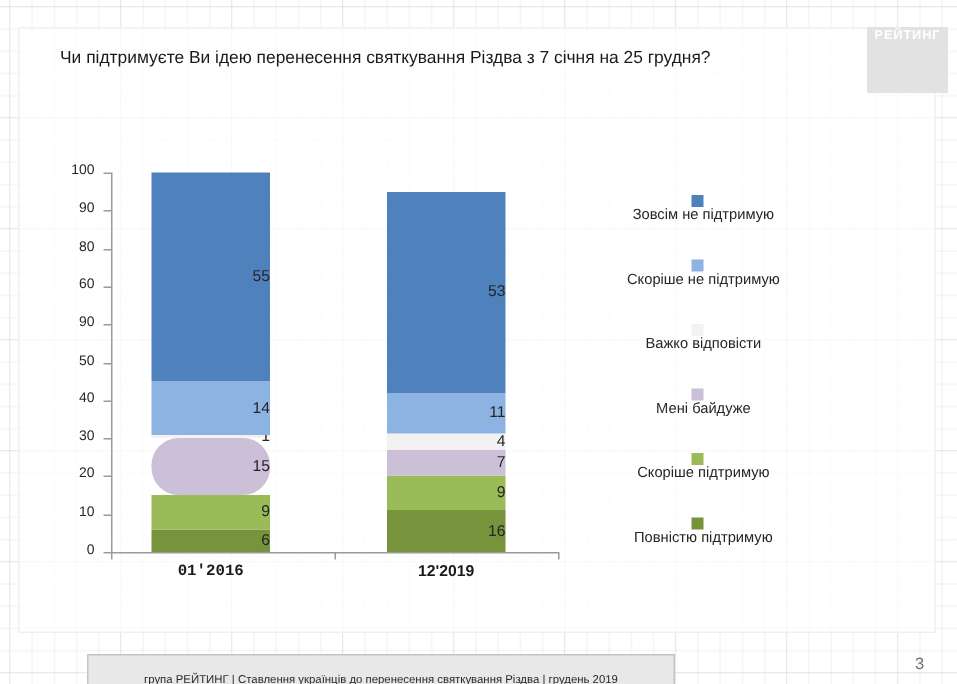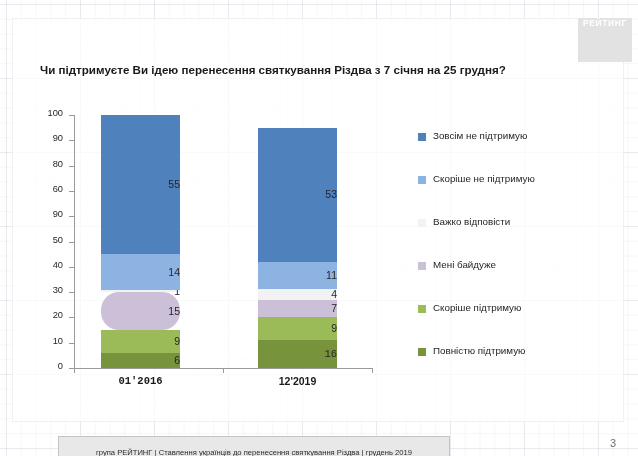--- a/index.html
+++ b/index.html
@@ -47,24 +47,24 @@
   }
   #logo-text {
     font-size: 8.5px;
     font-weight: bold;
     letter-spacing: 0.6px;
     color: #ffffff;
     padding-bottom: 4px;
   }
   #chart-title {
     position: absolute;
-    left: 40px; top: 62px;
+    left: 40px; top: 31px;
     width: 530px;
     font-size: 11.6px;
-    font-weight: bold;
+    font-weight: normal;
     color: #1a1a1a;
     line-height: 1.3;
   }
   
   #plot {
     position: absolute;
     left: 74px;
     top: 115px;
     width: 298px;
     height: 253px;
@@ -138,23 +138,24 @@
     color: #1a1a1a;
   }
   
   #legend {
     position: absolute;
     left: 418px;
     top: 130px;
   }
   .legend-item {
     display: flex;
-    align-items: flex-end;
+    align-items: center;
     height: 11px;
     margin-bottom: 32px;
+    flex-direction: column;
   }
   .legend-swatch {
     width: 8px;
     height: 8px;
     margin-right: 7px;
     flex: 0 0 auto;
   }
   .legend-label {
     font-size: 9.8px;
     color: #262626;
@@ -265,21 +266,21 @@
           <span class="seg-label">1</span>
         </div>
         <div class="seg" style="height: 35.42px; background: rgb(141, 179, 226);">
           <span class="seg-label">14</span>
         </div>
         <div class="seg" style="height: 139.15px; background: rgb(79, 129, 189);">
           <span class="seg-label">55</span>
         </div>
       </div>
       <div class="bar" style="left: 184px; height: 253px; display: flex; flex-direction: column-reverse;">
-        <div class="seg" style="height: 28px; background: rgb(119, 147, 60); font-family: Liberation Mono, monospace;">
+        <div class="seg" style="height: 28px; background: rgb(119, 147, 60);">
           <span class="seg-label">16</span>
         </div>
         <div class="seg" style="height: 22.77px; background: rgb(155, 187, 89);">
           <span class="seg-label">9</span>
         </div>
         <div class="seg" style="height: 17.71px; background: rgb(204, 192, 217);">
           <span class="seg-label">7</span>
         </div>
         <div class="seg" style="height: 10.12px; background: rgb(242, 242, 242);">
           <span class="seg-label">4</span>

